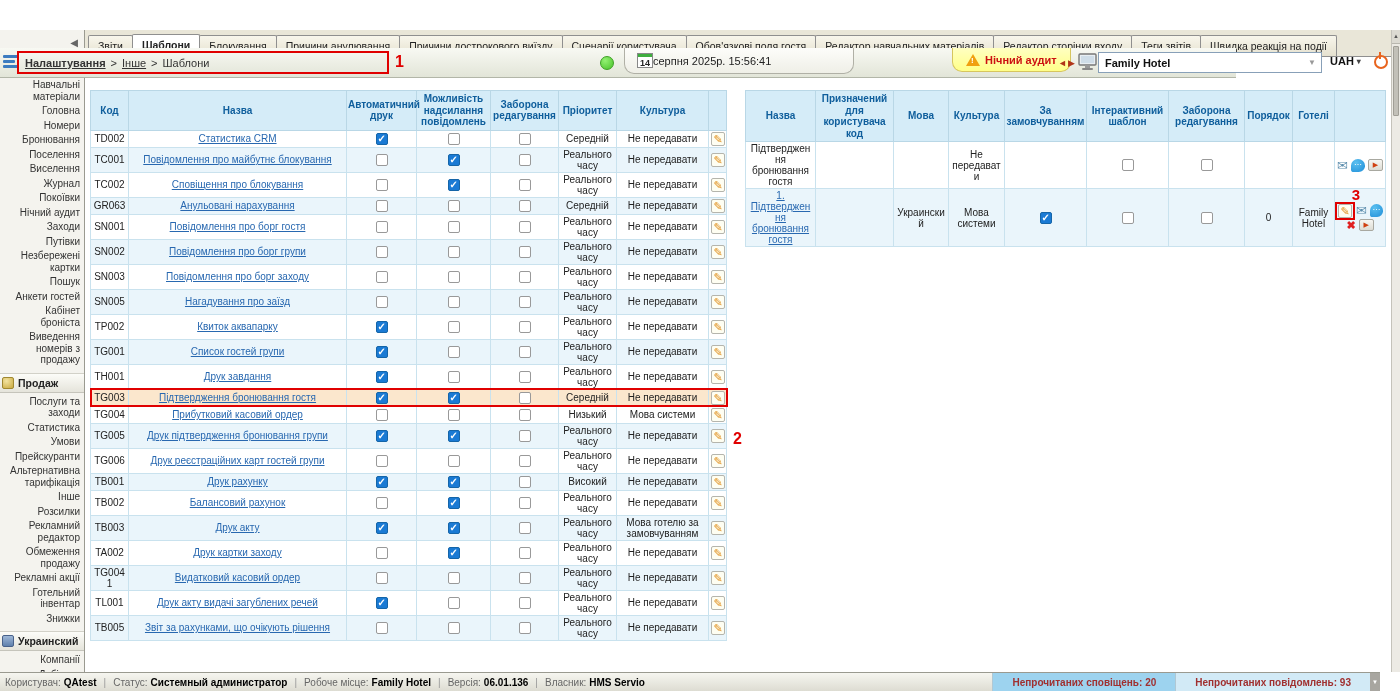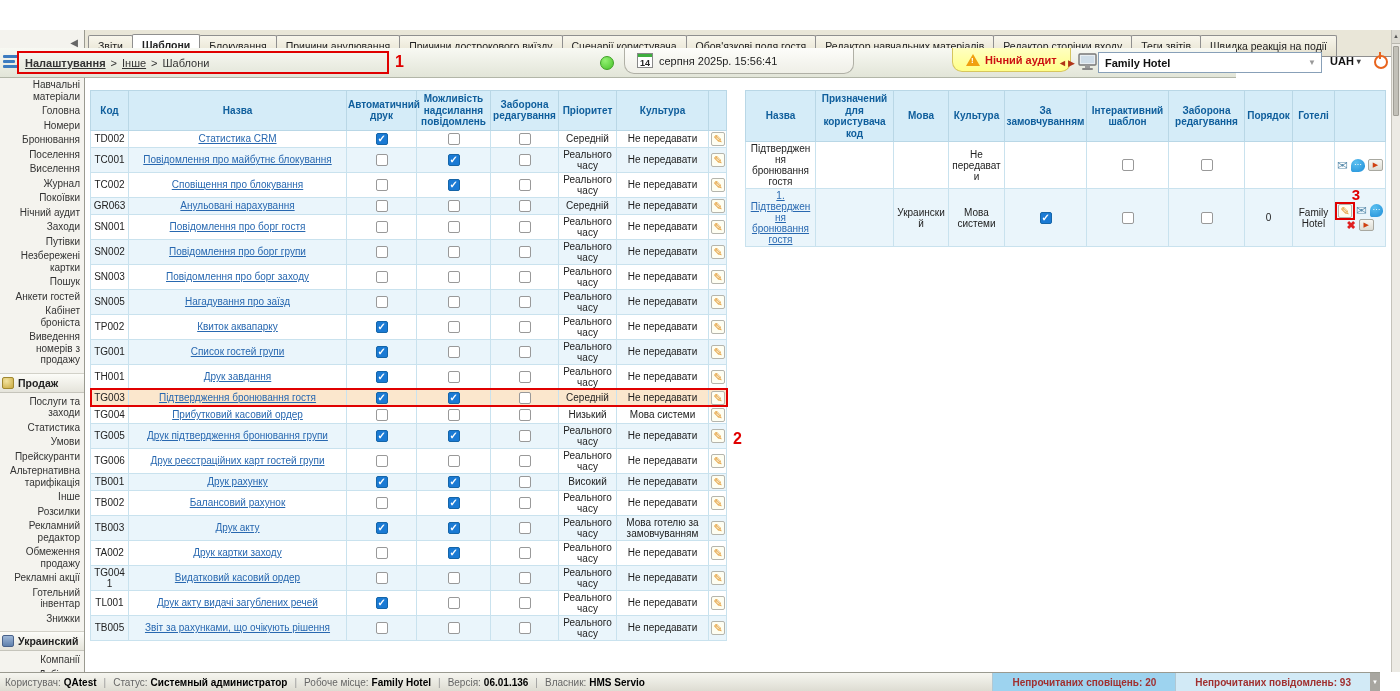--- a/index.html
+++ b/index.html
@@ -20,21 +20,21 @@
   .bc-link { font-size:11px; color:#333; text-decoration:underline; font-weight:bold; cursor:pointer; white-space:nowrap; }
   .bc-link2 { font-size:11px; color:#333; text-decoration:underline; cursor:pointer; white-space:nowrap; }
   .bc-sep { font-size:11px; color:#333; margin:0 5px; }
   .bc-cur { font-size:11px; color:#333; white-space:nowrap; }
   .ann { color:#e00000; font-weight:bold; font-size:16px; }
   .ann1 { position:absolute; left:395px; top:5px; }
   .msg-circle { position:absolute; left:600px; top:8px; width:14px; height:14px; border-radius:50%;
     background:radial-gradient(circle at 35% 30%, #93f173, #49c22a); border:1px solid #3da024; cursor:pointer; }
   .date-tab { position:absolute; left:624px; top:0; width:230px; height:26px;
     background:linear-gradient(#fdfdfa,#efefe7); border:1px solid #b0b0a6; border-top:none;
-    border-radius:0 0 10px 10px; display:flex; align-items:center; gap:6px; padding:0 12px; cursor:pointer; }
+    border-radius:0 0 10px 10px; display:flex; align-items:center; padding:0 12px; cursor:pointer; }
   .cal-icon { width:16px; height:15px; background:#fff; border:1px solid #888; position:relative; flex:0 0 16px; }
   .cal-icon i { position:absolute; top:0; left:0; right:0; height:3px; background:#3fae3f; }
   .cal-icon b { display:block; margin-top:4px; font-size:9px; font-weight:bold; color:#222; text-align:center; line-height:10px; }
   .date-text { font-size:11px; color:#222; white-space:nowrap; }
   .night-audit { position:absolute; left:952px; top:0; height:24px;
     background:linear-gradient(#ffffc2,#ffff88); border:1px solid #d6c55e; border-top:none;
     border-radius:0 0 10px 10px; display:flex; align-items:center; gap:5px; padding:0 13px; cursor:pointer; }
   .warn-tri { width:0; height:0; border-left:7px solid transparent; border-right:7px solid transparent;
     border-bottom:12px solid #f0a010; position:relative; }
   .warn-tri b { position:absolute; left:-2px; top:2px; color:#fff; font-size:8px; font-weight:bold; }

